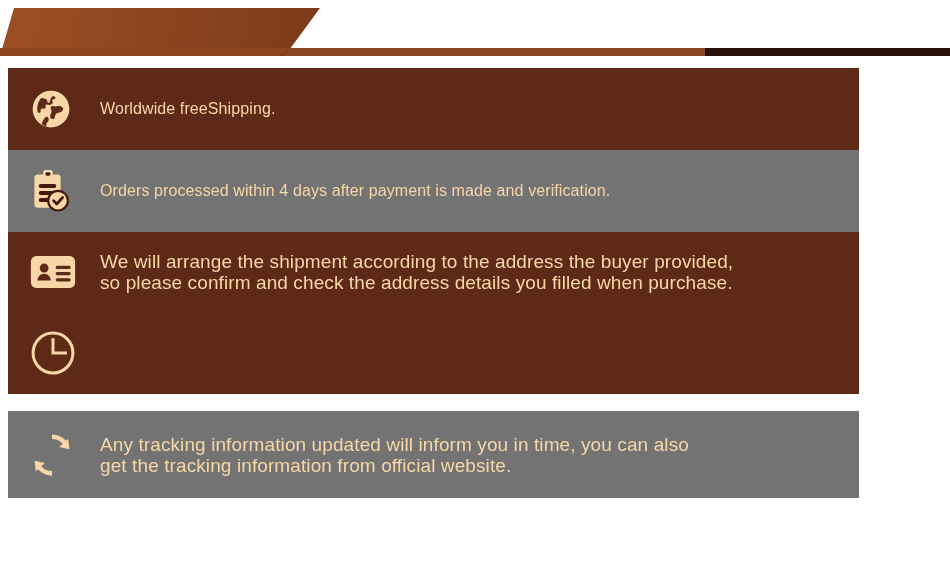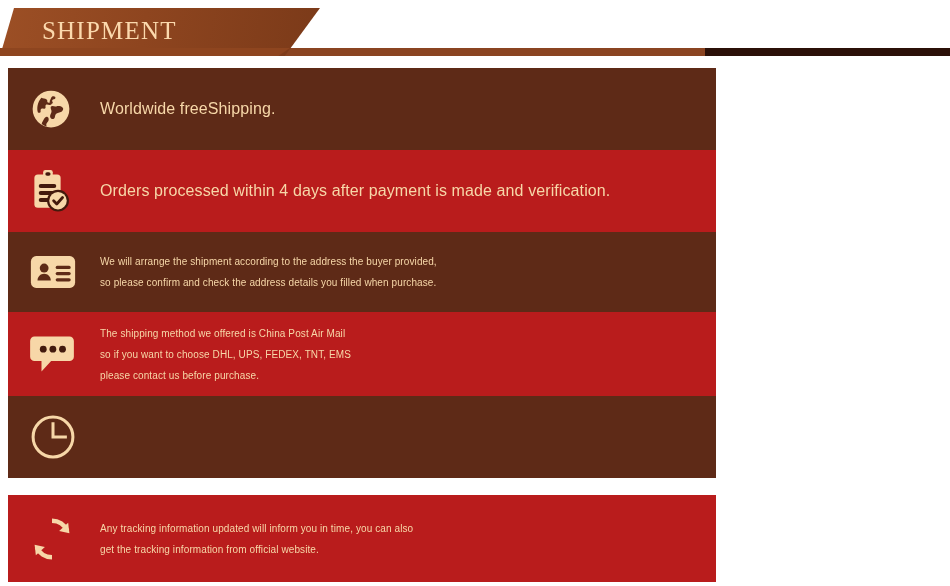--- a/index.html
+++ b/index.html
@@ -70,59 +70,58 @@
     color: #fbd9ad;
     line-height: 34px;
     white-space: nowrap;
   }
 
   
   #info-panel {
     position: absolute;
     left: 8px;
     top: 68px;
-    width: 708px;
+    width: 851px;
   }
   .info-row {
     display: flex;
     align-items: center;
     box-sizing: border-box;
     padding-left: 22px;
   }
   .info-row.light { background: #5e2a17; }
-  .info-row.dark  { background: #b91c1c; }
+  .info-row.dark  { background: #737373; }
 
   .row-icon {
     width: 58px;
     flex: 0 0 58px;
     display: flex;
     align-items: center;
     justify-content: flex-start;
   }
   .row-icon svg { display: block; }
 
   .row-text {
     color: #f7d7a8;
-    font-size: 10px;
+    font-size: 19px;
     line-height: 21px;
     letter-spacing: 0.1px;
     white-space: pre-line;
     padding-left: 12px;
   }
   .row-text.big { font-size: 16px; line-height: 22px; }
 </style>
 </head>
 <body>
 
 <div id="header-area">
   <div class="header-rail-dark"></div>
   <div class="header-rail-mid"></div>
   <div class="header-banner"></div>
   <div class="header-banner-foot"></div>
-  <div class="header-title">SHIPMENT</div>
 </div>
 
 <div id="info-panel">
     <div class="info-row light" style="height: 82px;">
       <div class="row-icon">
         <svg width="42" height="42" viewBox="0 0 48 48">
         <circle cx="24" cy="24" r="21" fill="#f7d7a8"></circle>
         <path fill="#5e2a17" d="M13 11c2 1 4 0.5 6 2c1.6 1.2 0 3 1.5 3.6c1.5 0.6 3-1 4.2 0.2c1 1 -0.6 2.4 -2 2.6c-1.6 0.2 -3.4 -1 -4.6 0c-1.2 1 0.4 2.6 -0.6 3.6c-1.2 1.2 -3.4 0 -4.8 1c-1.4 1 0.2 3 -1 4c-0.7 0.6 -1.8 0.4 -2.6 0C7.4 23.6 8.6 15.6 13 11z"></path>
         <path fill="#5e2a17" d="M26 9.5c1.6 -0.6 3.6 0.6 3 2.2c-0.5 1.4 -2.8 1 -3.6 2.2c-0.7 1.1 1.2 2.2 0.6 3.3c-0.7 1.3 -3 0.3 -3.4 -1c-0.4 -1.5 0.8 -3 1.4 -4.4c0.4 -1 1 -2 2 -2.3z"></path>
         <path fill="#5e2a17" d="M30 21c2.4 -0.8 5.2 -0.4 7.2 1.2c1.6 1.3 0.4 3.8 -1.2 4.8c-2 1.3 -4.8 0.8 -6.4 2.6c-1.4 1.6 -0.6 4.4 -2.4 5.6c-1.6 1 -3.8 -0.4 -4.2 -2.2c-0.5 -2.2 1.6 -4.2 1.6 -6.4c0 -1.8 -1.6 -3.6 -0.8 -5.2c0.8 -1.6 3.4 -0.6 5 -0.4z"></path>
@@ -154,33 +153,20 @@
         <circle cx="16" cy="14.5" r="5" fill="#5e2a17"></circle>
         <path d="M8.5 28.5c0 -4.4 3.4 -7.6 7.5 -7.6s7.5 3.2 7.5 7.6z" fill="#5e2a17"></path>
         <rect x="29" y="12" width="17" height="3.6" rx="1.8" fill="#5e2a17"></rect>
         <rect x="29" y="19" width="17" height="3.6" rx="1.8" fill="#5e2a17"></rect>
         <rect x="29" y="26" width="17" height="3.6" rx="1.8" fill="#5e2a17"></rect>
       </svg>
       </div>
       <div class="row-text">We will arrange the shipment according to the address the buyer provided,
 so please confirm and check the address details you filled when purchase.</div>
     </div>
-    <div class="info-row dark" style="height: 84px;">
-      <div class="row-icon">
-        <svg width="44" height="42" viewBox="0 0 50 48">
-        <path d="M5 4h40a5 5 0 0 1 5 5v18a5 5 0 0 1 -5 5h-21l-11 12v-12h-8a5 5 0 0 1 -5 -5v-18a5 5 0 0 1 5 -5z" fill="#f7d7a8"></path>
-        <circle cx="15" cy="18.5" r="3.9" fill="#431a0d"></circle>
-        <circle cx="26" cy="18.5" r="3.9" fill="#431a0d"></circle>
-        <circle cx="37" cy="18.5" r="3.9" fill="#431a0d"></circle>
-      </svg>
-      </div>
-      <div class="row-text">The shipping method we offered is China Post Air Mail
-so if you want to choose DHL, UPS, FEDEX, TNT, EMS
-please contact us before purchase.</div>
-    </div>
     <div class="info-row light" style="height: 82px;">
       <div class="row-icon">
         <svg width="46" height="46" viewBox="0 0 52 52">
         <circle cx="26" cy="26" r="22.5" fill="none" stroke="#f7d7a8" stroke-width="3.4"></circle>
         <path d="M26 11 V26 H40" stroke="#f7d7a8" stroke-width="3.4" fill="none" stroke-linecap="square" stroke-linejoin="miter"></path>
       </svg>
       </div>
     </div>
     <div class="info-row dark" style="height: 87px; margin-top: 17px;">
       <div class="row-icon">

